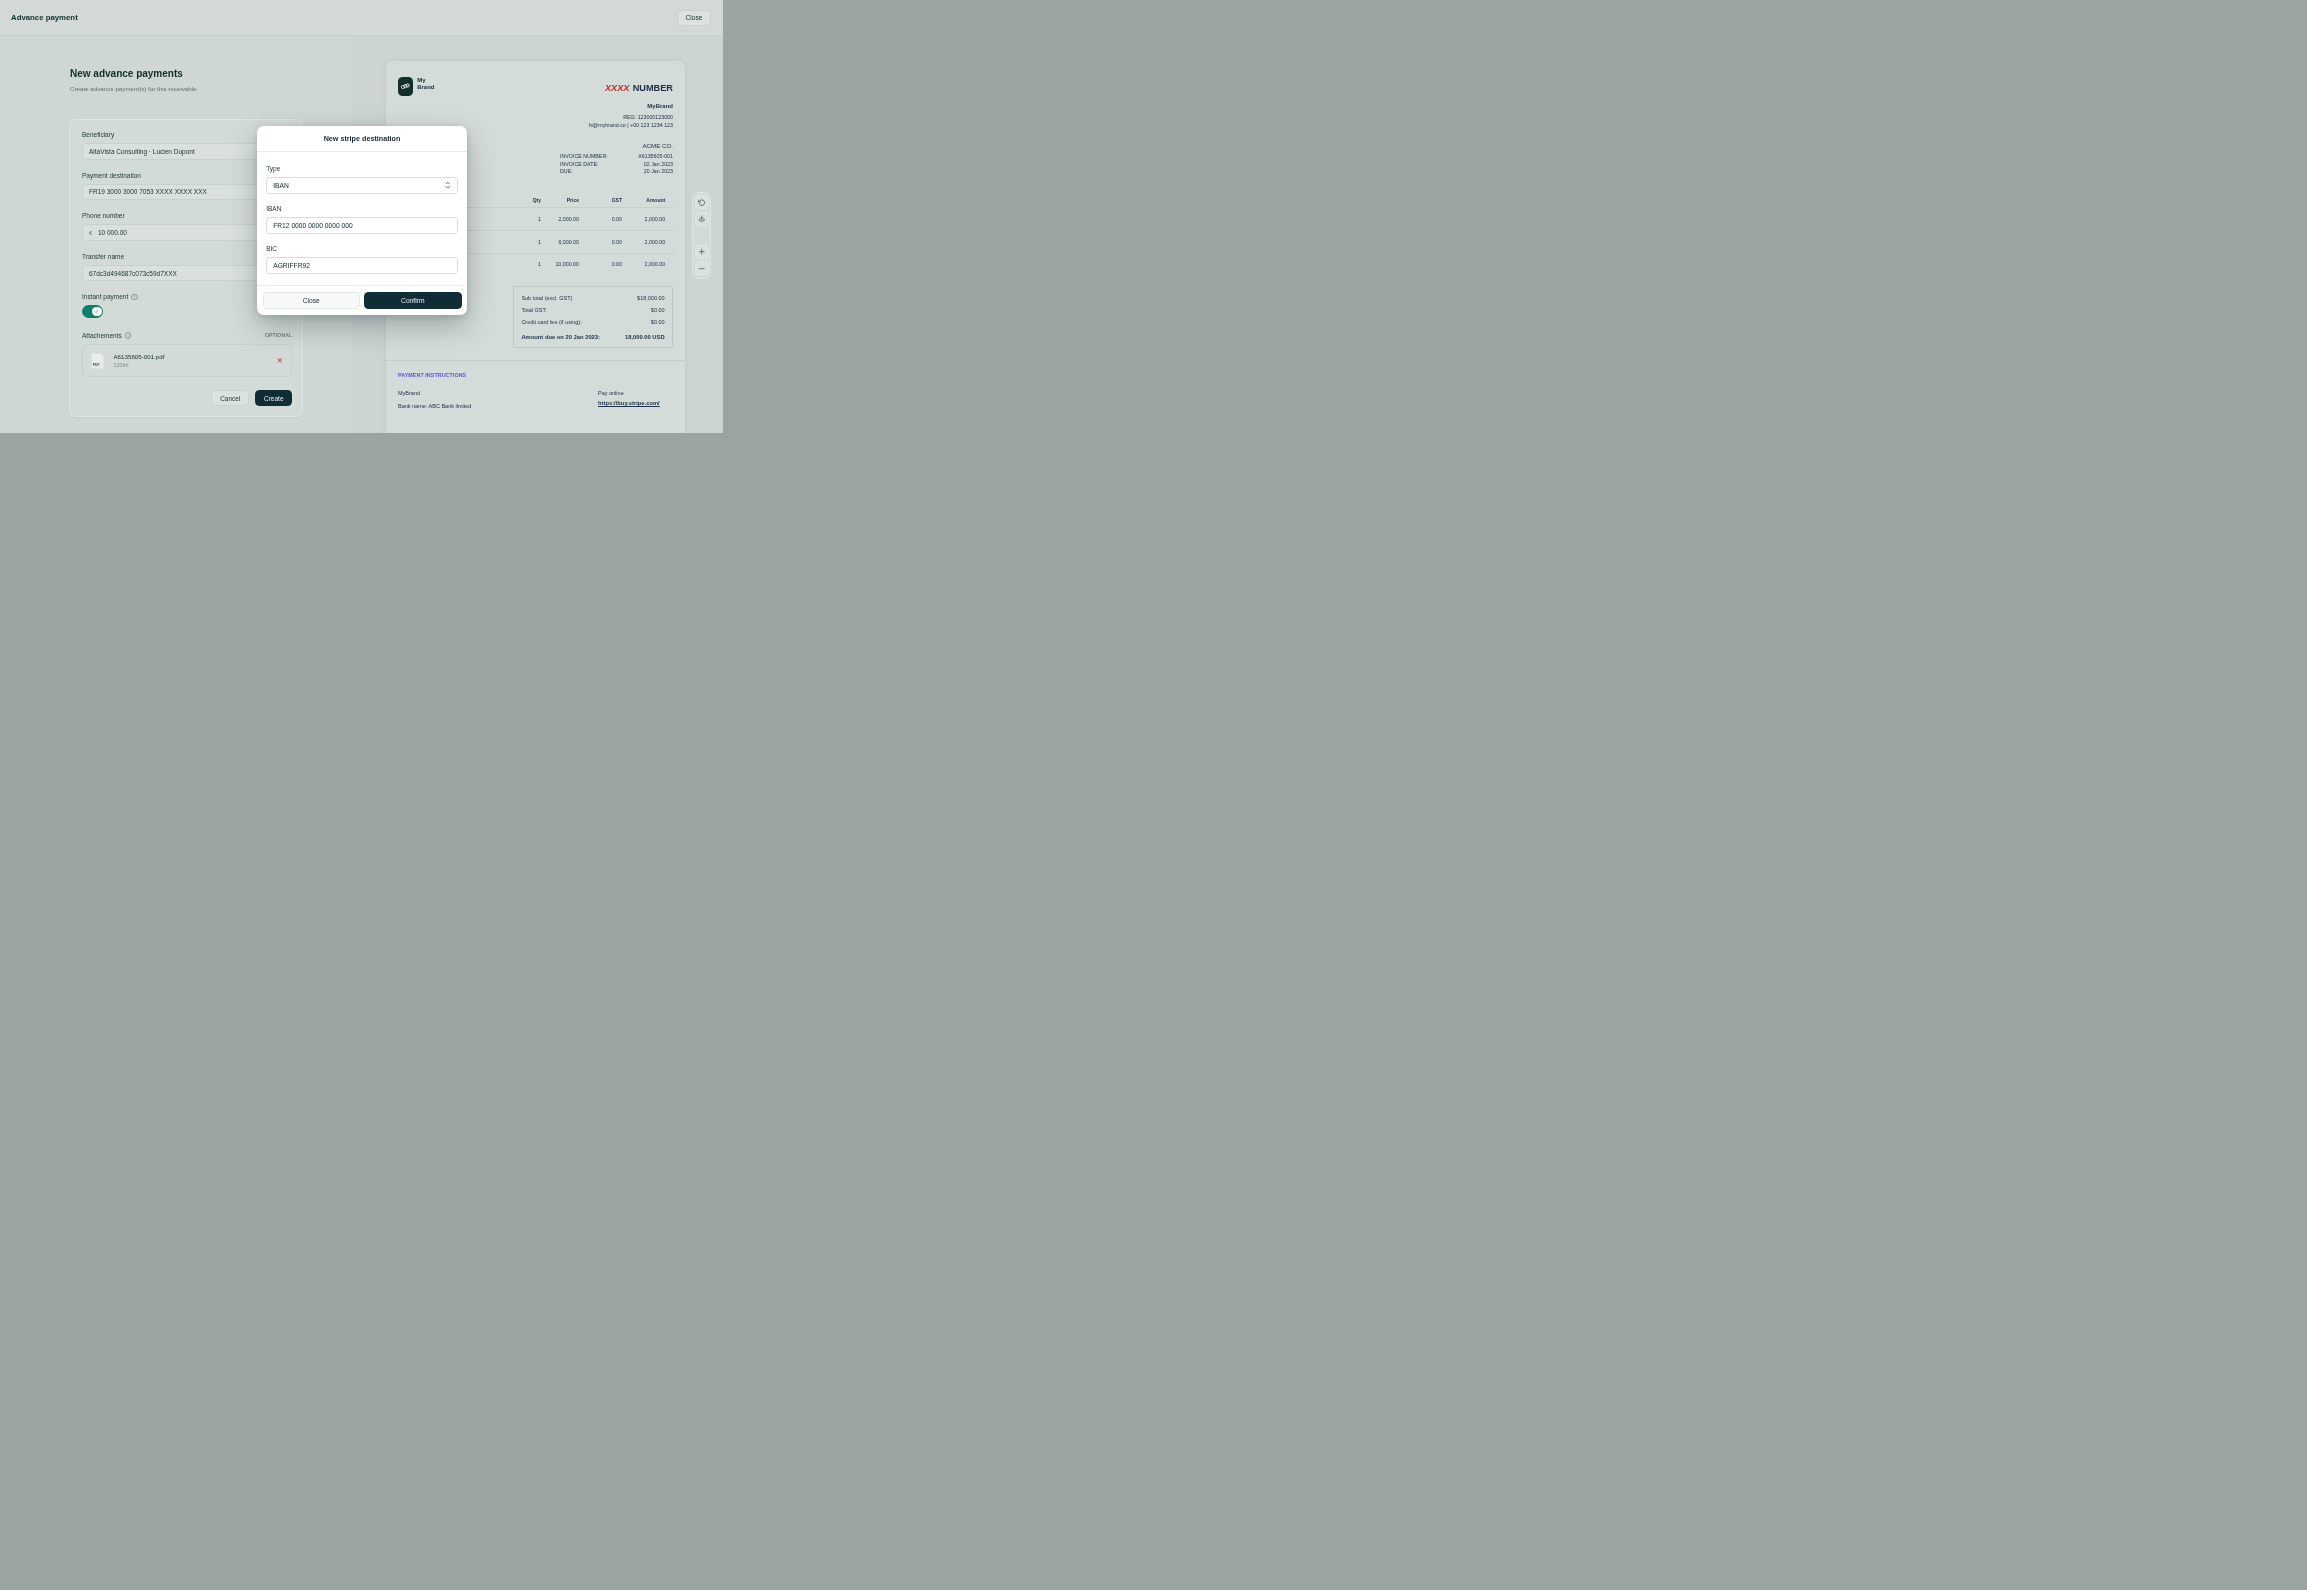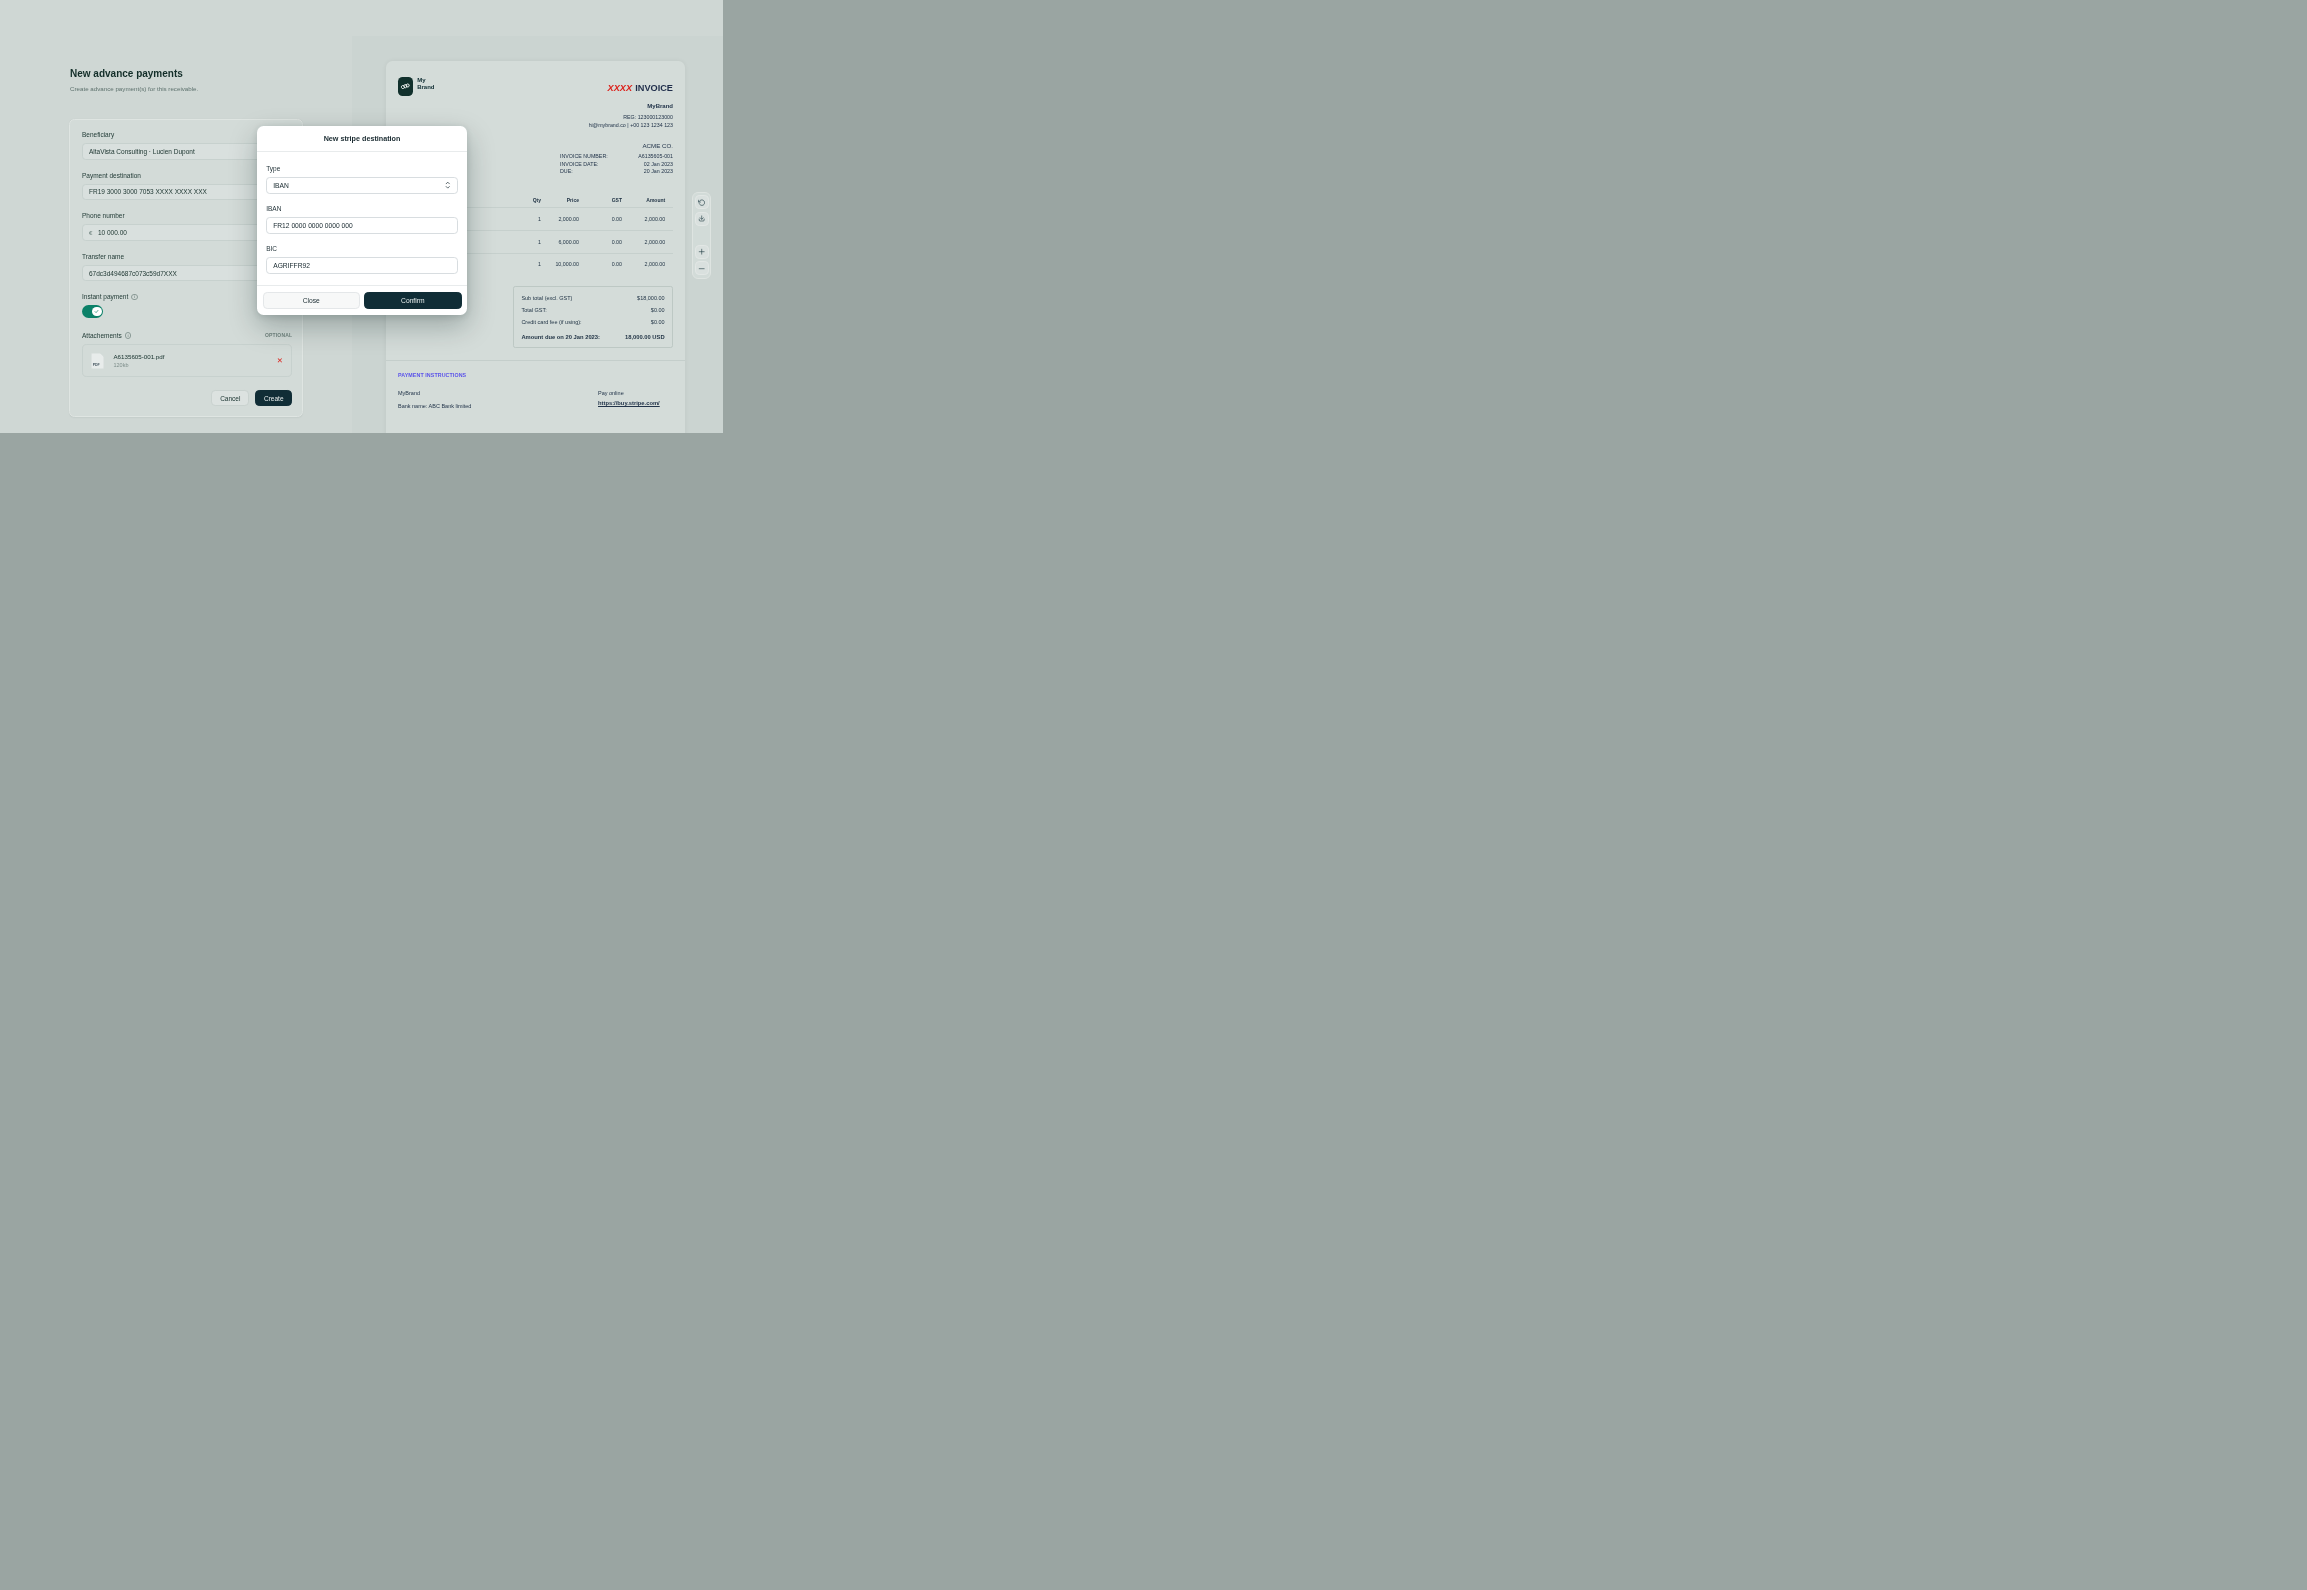--- a/index.html
+++ b/index.html
@@ -92,20 +92,24 @@
   .m-field .chev{margin-left:auto;display:flex}
   .m-footer{border-top:0.5px solid #e8ebec;margin-top:0.9px;padding:5.5px 5.5px 6px;display:flex;gap:4.2px}
   .m-footer .btn{flex:1;height:17px;font-size:6.7px;border-radius:4.2px}
   .m-footer .btn.pale{background:#f7f8f8;border:0.5px solid #e4e7e9;color:#1a2b31}
 </style>
 </head>
 <body>
 
 <div class="page">
 
+  <div class="topbar">
+    <div class="title">Advance payment</div>
+    <div class="btn light close">Close</div>
+  </div>
 
   <div class="lead">
     <h1>New advance payments</h1>
     <p>Create advance payment(s) for this receivable.</p>
   </div>
 
   <div class="form-card">
     <div class="f-label">
       <span>Beneficiary</span>
     </div>
@@ -180,21 +184,21 @@
               <circle cx="12" cy="7.5" r="3.6"></circle>
               <circle cx="17.7" cy="7.5" r="3.6"></circle>
           </g>
         </svg>
       </div>
       <div class="brand-txt">
         <div>My</div>
         <div>Brand</div>
       </div>
       <div class="fake-title">
-        <span class="fake">XXXX</span><span class="inv">INVOICE</span>
+        <span class="fake">XXXX</span><span class="inv">NUMBER</span>
       </div>
     </div>
 
     <div class="inv-right">
       <div class="inv-company">MyBrand</div>
       <div class="inv-reg">REG: 123000123000</div>
       <div class="inv-contact">hi@mybrand.co | +00 123 1234 123</div>
       <div class="inv-client">ACME CO.</div>
       <div class="meta">
         <div class="meta-row">

